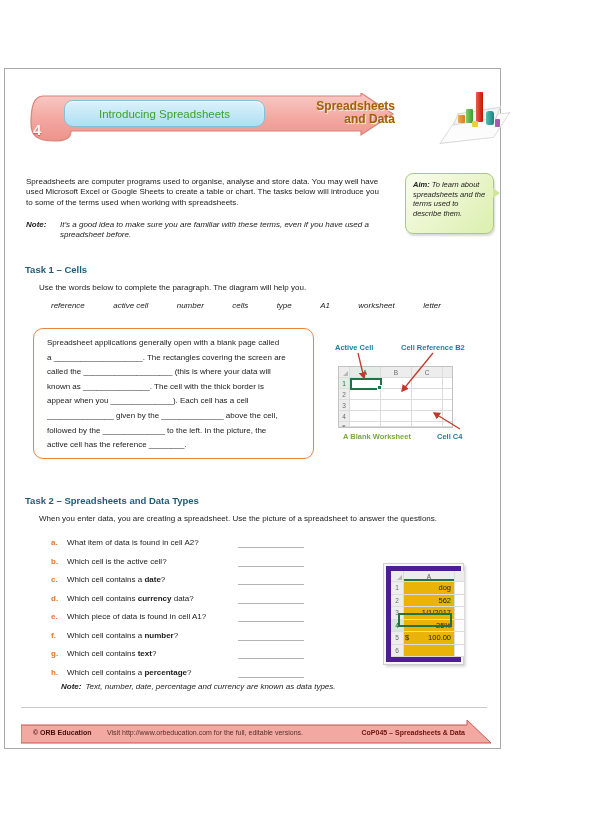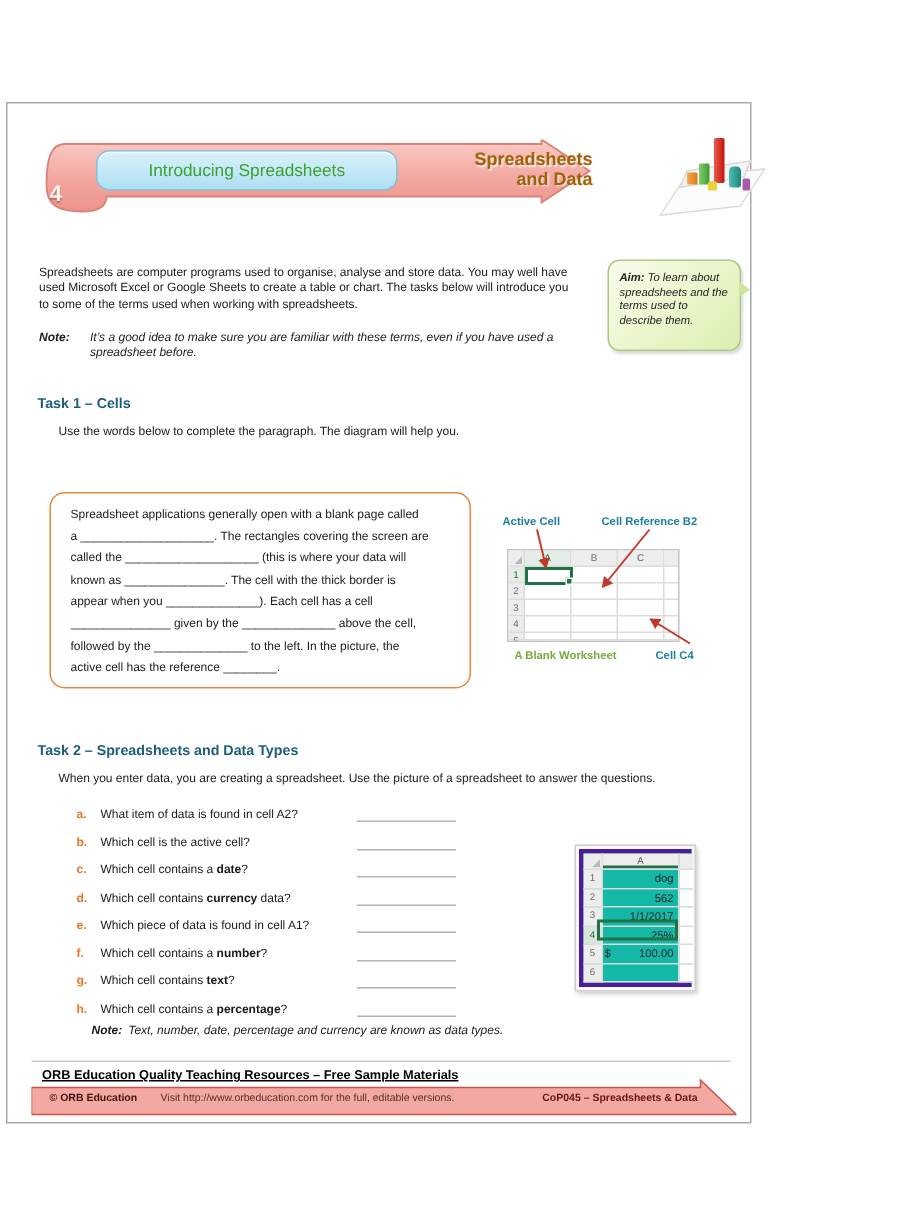--- a/index.html
+++ b/index.html
@@ -68,21 +68,21 @@
 
   
   #questions{position:absolute;left:46px;top:469px;width:290px;font-size:8px}
   .q{position:relative;height:18.55px;display:flex;align-items:flex-start}
   .q .qlet{width:16px;flex:none;font-weight:bold;color:#e4772a}
   .q .qtxt b{font-weight:bold}
   .q .aline{position:absolute;left:187px;top:9px;width:66px;border-bottom:1px solid #b3b3b3}
 
   
   #t2card{position:absolute;left:378px;top:494px;padding:2px;background:#f7f7f7;border:1px solid #cfcfcf;box-shadow:1.5px 1.5px 3px rgba(0,0,0,.2)}
-  #t2grid{width:75px;border:3px solid #4c1d95;background:#14b8a6}
+  #t2grid{width:75px;border:5px solid #4c1d95;background:#eab308}
   .t2-row{display:flex;height:12.5px}
   .t2-row.hdr{height:11px}
   .t2-c{border-right:1px solid #dcdcdc;border-bottom:1px solid #dcdcdc;height:100%}
   .t2-n{width:13px;flex:none;background:#ededed;text-align:center;font-size:6.5px;line-height:12.5px;color:#6a6a6a}
   .t2-v{width:51px;flex:none;font-size:7.5px;line-height:12.5px;text-align:right;padding-right:3px;color:#222;display:flex;justify-content:flex-end}
   .t2-v .cur{margin-right:auto;padding-left:1px}
   .t2-p{width:9px;flex:none;border-right:none;background:#fff}
   .t2-row.hdr .t2-p{background:#ededed}
   #t2colA{width:51px;flex:none;background:#ededed;text-align:center;font-size:6.5px;line-height:11px;color:#555;box-shadow:inset 0 -2px 0 #217346}
   #t2corner{position:relative;background:#ededed;height:100%}
@@ -138,20 +138,30 @@
   <div id="intro-note">
     <span class="nlab">Note:</span>
     <span class="ntxt">It’s a good idea to make sure you are familiar with these terms, even if you have used a spreadsheet before.</span>
   </div>
 
   <div id="aim-box"><b>Aim:</b><span> To learn about spreadsheets and the terms used to describe them.</span></div>
   <div id="aim-tail"></div>
 
   <div class="task-heading" style="left:20px;top:195px">Task 1 – Cells</div>
   <div class="instruction" style="left:34px;top:214px">Use the words below to complete the paragraph.  The diagram will help you.</div>
+  <div id="word-bank">
+    <span>reference</span>
+    <span>active cell</span>
+    <span>number</span>
+    <span>cells</span>
+    <span>type</span>
+    <span>A1</span>
+    <span>worksheet</span>
+    <span>letter</span>
+  </div>
 
   <div id="cloze-box">
     <div class="cl">Spreadsheet applications generally open with a blank page called</div>
     <div class="cl">a ____________________.  The rectangles covering the screen are</div>
     <div class="cl">called the ____________________ (this is where your data will</div>
     <div class="cl">known as _______________.  The cell with the thick border is</div>
     <div class="cl">appear when you ______________).  Each cell has a cell</div>
     <div class="cl">_______________ given by the ______________ above the cell,</div>
     <div class="cl">followed by the ______________ to the left.  In the picture, the</div>
     <div class="cl">active cell has the reference ________.</div>
@@ -321,21 +331,20 @@
       <div id="a4-active"></div>
     </div>
   </div>
 
   <div id="task2-note">
     <span class="nlab">Note:</span>
     <span>Text, number, date, percentage and currency are known as data types.</span>
   </div>
 
   <div id="footer-rule"></div>
-  <div id="footer-heading">ORB Education Quality Teaching Resources – Free Sample Materials</div>
   <svg id="footer-banner" viewBox="0 0 470 26">
     <path d="M0,6 H446 V1 L470,24 H0 Z" fill="#f3a9a2" stroke="#c5564d" stroke-width="1"></path>
   </svg>
   <div id="footer-copyright">© ORB Education</div>
   <div id="footer-visit">Visit http://www.orbeducation.com for the full, editable versions.</div>
   <div id="footer-code">CoP045 – Spreadsheets &amp; Data</div>
 
 </div>
 
 </body></html>

